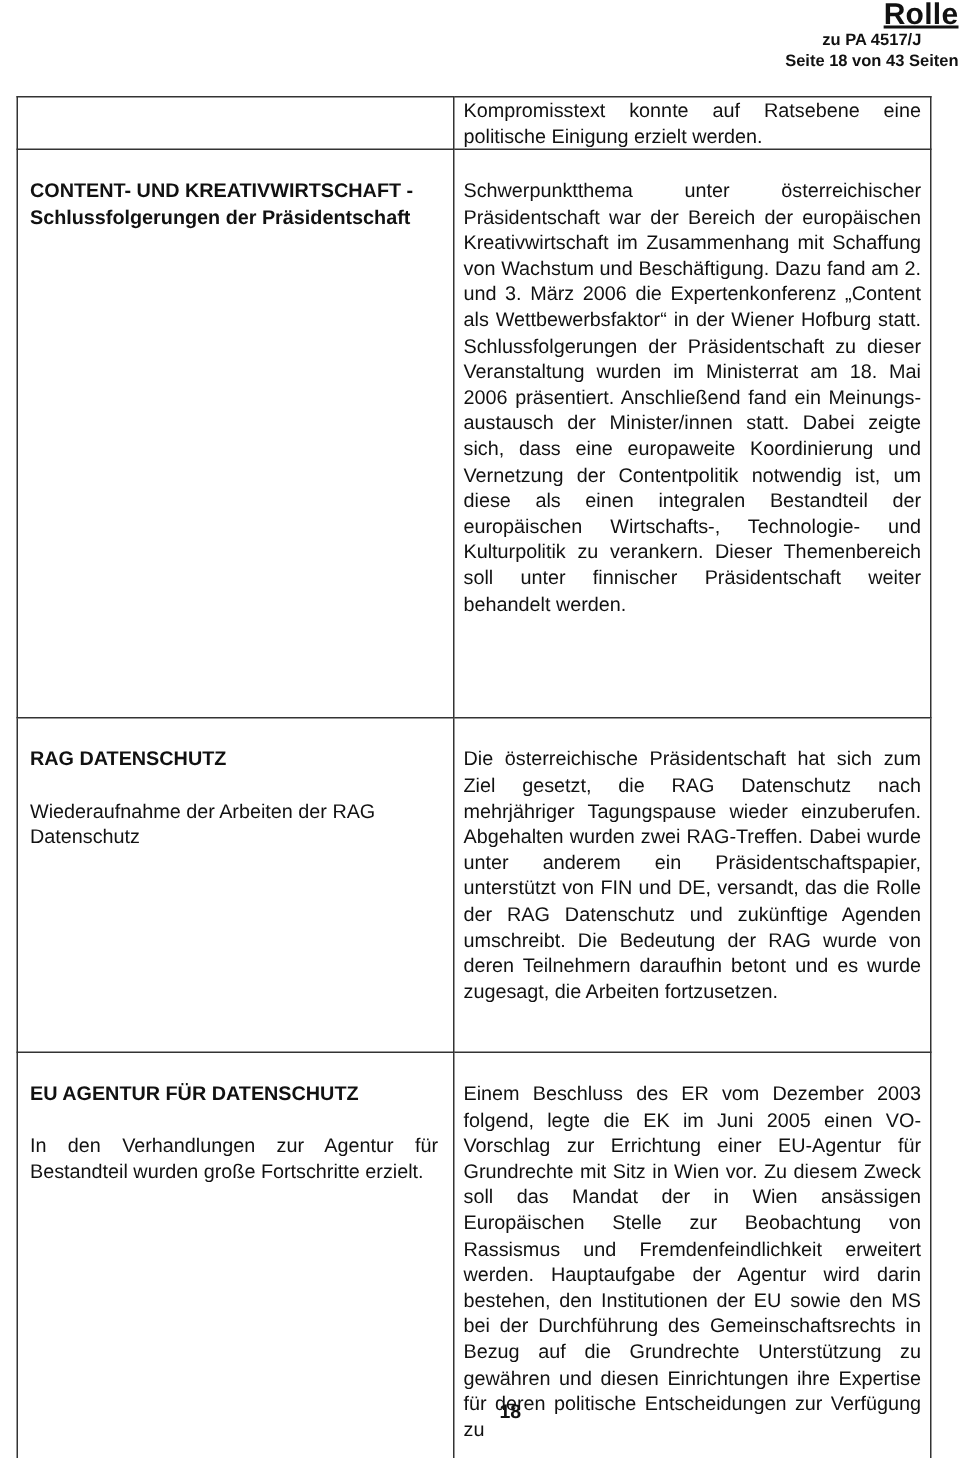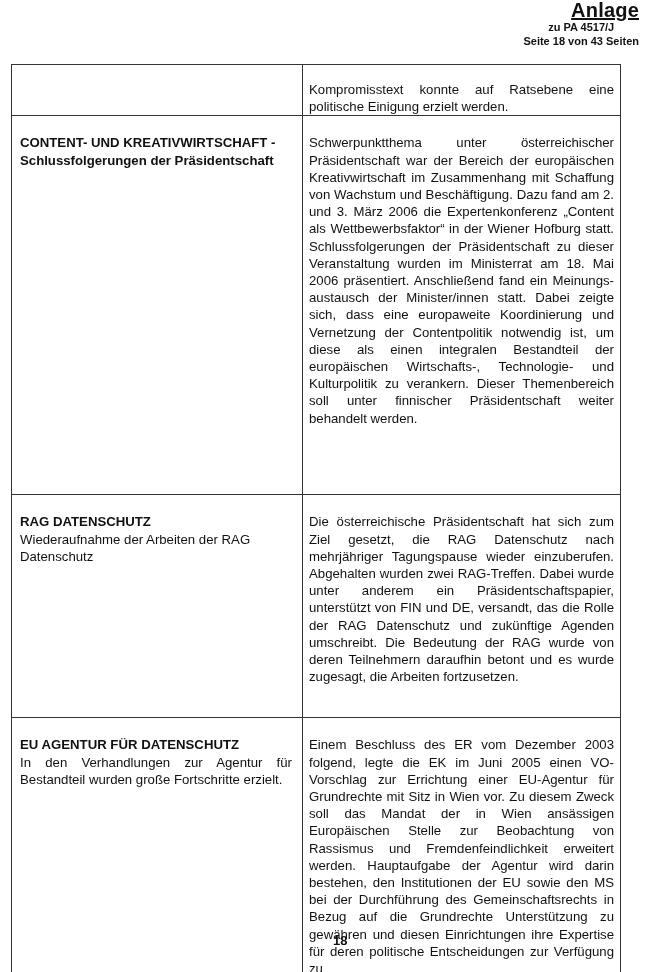--- a/index.html
+++ b/index.html
@@ -22,35 +22,35 @@
     border-collapse: collapse; table-layout: fixed;
   }
   table.main td {
     border: 1.3px solid #333333; vertical-align: top;
     font-size: 13.2px; line-height: 17.2px;
   }
   td.left { width: 272px; padding: 0 10px 0 8px; }
   td.right { padding: 0 6px 0 6px; text-align: justify; }
   .title { font-weight: bold; }
   .pad-top { padding-top: 18px !important; }
-  .p-gap { }
-  .row1 td { height: 34px; padding-top: 16px; }
+  .p-gap { margin-top: 17px; }
+  .row1 td { height: 34px; padding-top: 0; }
   .row2 td { height: 360px; }
   .row3 td { height: 204px; }
   .row4 td { height: 274px; }
   .right-text { margin: 0; }
   .pagenum {
     position: absolute; left: 333px; top: 933px; font-size: 13px; font-weight: bold; text-align: right;
   }
 </style>
 </head>
 <body>
 
 <div class="header">
-  <div class="anlage">Anlage</div>
+  <div class="anlage">Rolle</div>
   <div class="sub">zu PA 4517/J</div>
   <div class="sub">Seite 18 von 43 Seiten</div>
 </div>
 
 <table class="main">
   <tbody>
       <tr class="row1">
     <td class="left">
       <div class="title"></div>
     </td>

